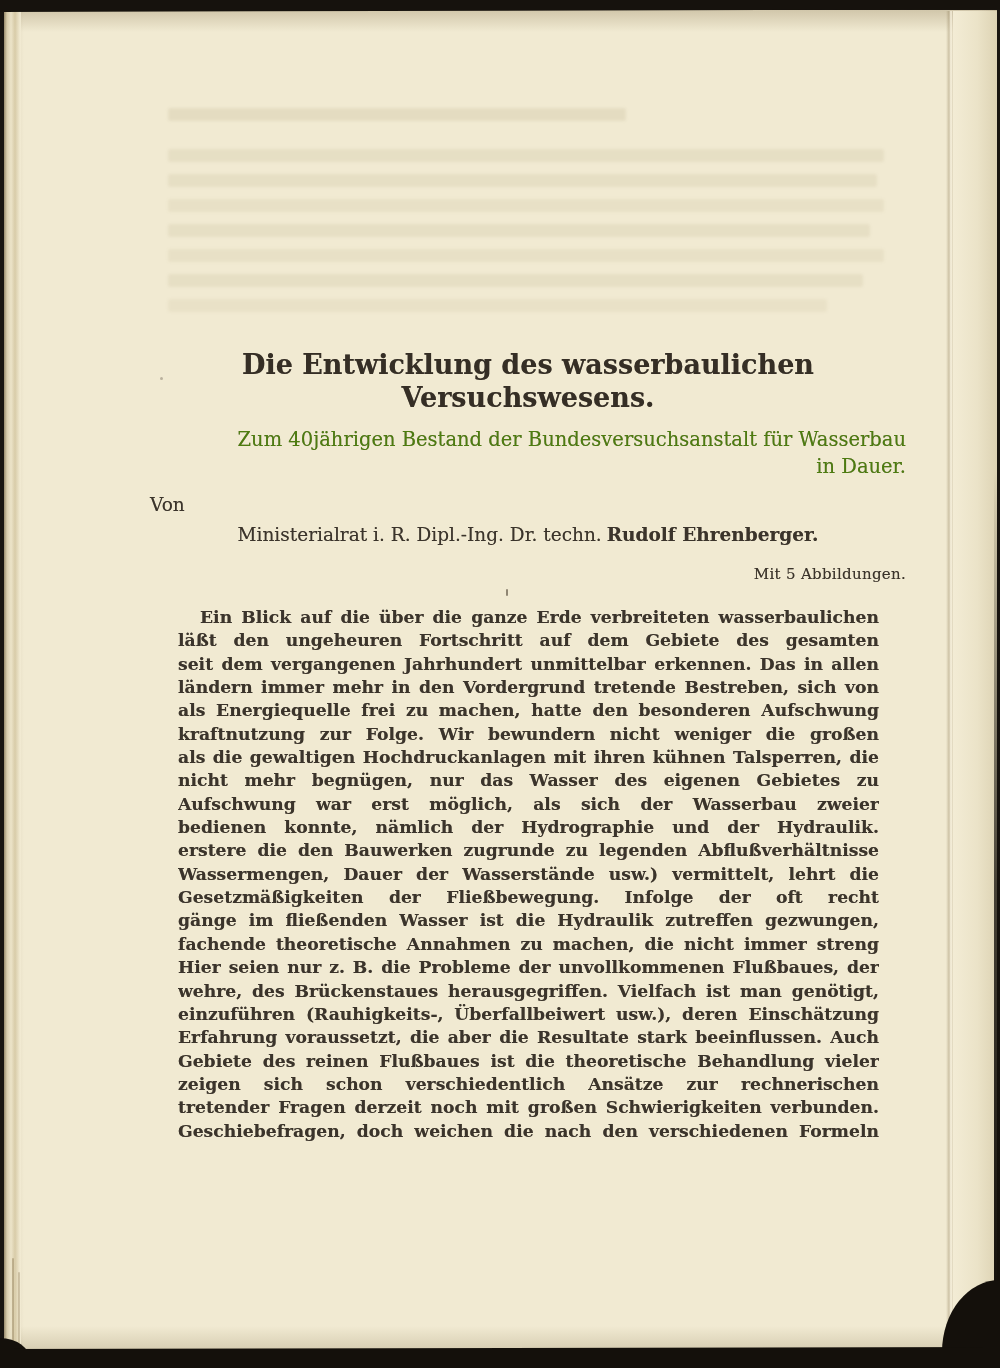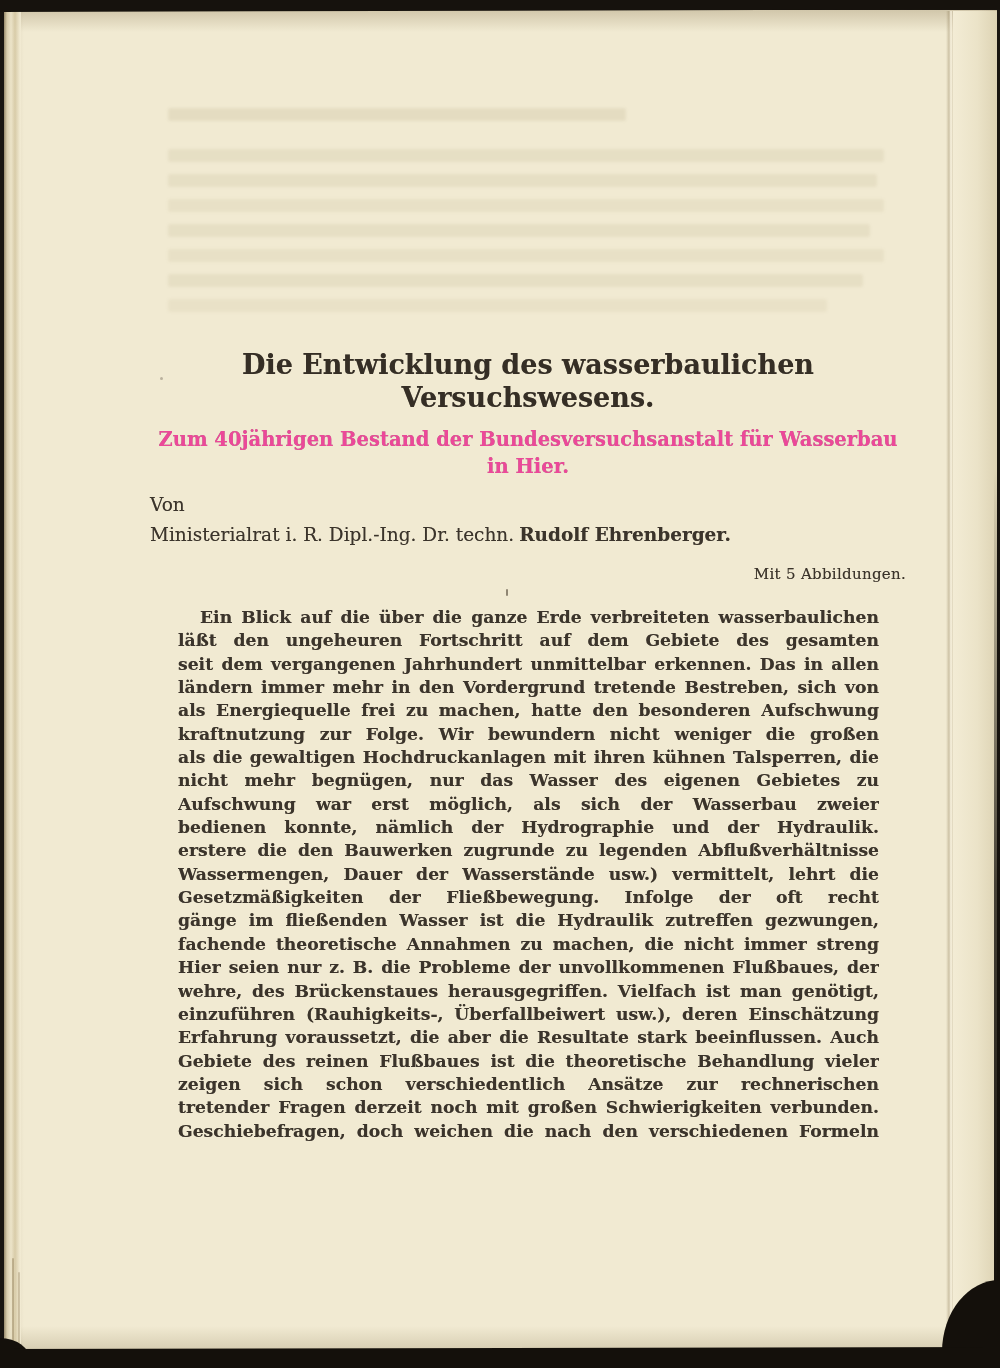--- a/index.html
+++ b/index.html
@@ -69,25 +69,25 @@
   .ghost .g:nth-child(6){ width:100%; opacity:.12; }
   .ghost .g:nth-child(7){ width:97%; }
   .ghost .g:nth-child(8){ width:92%; opacity:.11; }
   
   .print { color:#3b342b; text-shadow:0 0 .6px rgba(59,52,43,.5); z-index:3; }
   .title {
     position:absolute; left:150px; top:348px; width:756px; text-align:center;
     font-size:27px; line-height:33px; font-weight:bold; color:#352e25;
   }
   .subtitle {
-    position:absolute; left:150px; top:426px; width:756px; text-align:center;
-    font-size:19.5px; line-height:27px; font-weight:bold; color:#ec4899;
+    position:absolute; left:150px; top:426px; width:756px; text-align:right;
+    font-size:19.5px; line-height:27px; font-weight:normal; color:#4d7c0f;
   }
   .von { position:absolute; left:150px; top:494px; width:756px; text-align:left; font-size:18.5px; }
-  .author { position:absolute; left:150px; top:524px; width:756px; font-size:18.5px; }
+  .author { position:absolute; left:150px; top:524px; width:756px; text-align:center; font-size:18.5px; }
   .author .name { font-weight:bold; margin-left:5px; }
   .figs { position:absolute; left:150px; top:565px; width:756px; text-align:right; font-size:15px; letter-spacing:.3px; }
   .body-text { position:absolute; left:178px; top:606px; width:701px; font-size:17.2px; }
   .body-text .line {
     height:23.35px; line-height:23.35px; overflow:hidden;
     text-align:justify; text-align-last:justify;font-weight:bold;
   }
   .body-text .line:first-child { padding-left:22px; }
   .speck-1 { position:absolute; left:506px; top:589px; width:2px; height:7px; background:#5a5040; opacity:.65; border-radius:1px; z-index:3; }
   .speck-2 { position:absolute; left:160px; top:377px; width:3px; height:3px; background:#6a6050; opacity:.4; border-radius:50%; z-index:3; }
@@ -115,21 +115,21 @@
     <div class="g"></div>
   </div>
 
   <div class="title print">
     <div>Die Entwicklung des wasserbaulichen</div>
     <div>Versuchswesens.</div>
   </div>
 
   <div class="subtitle print">
     <div>Zum 40jährigen Bestand der Bundesversuchsanstalt für Wasserbau</div>
-    <div>in Hier.</div>
+    <div>in Dauer.</div>
   </div>
 
   <div class="von print">Von</div>
 
   <div class="author print">
     <span>Ministerialrat i. R. Dipl.-Ing. Dr. techn.</span><span class="name">Rudolf Ehrenberger.</span>
   </div>
 
   <div class="figs print">Mit 5 Abbildungen.</div>
   <div class="speck-1"></div>

